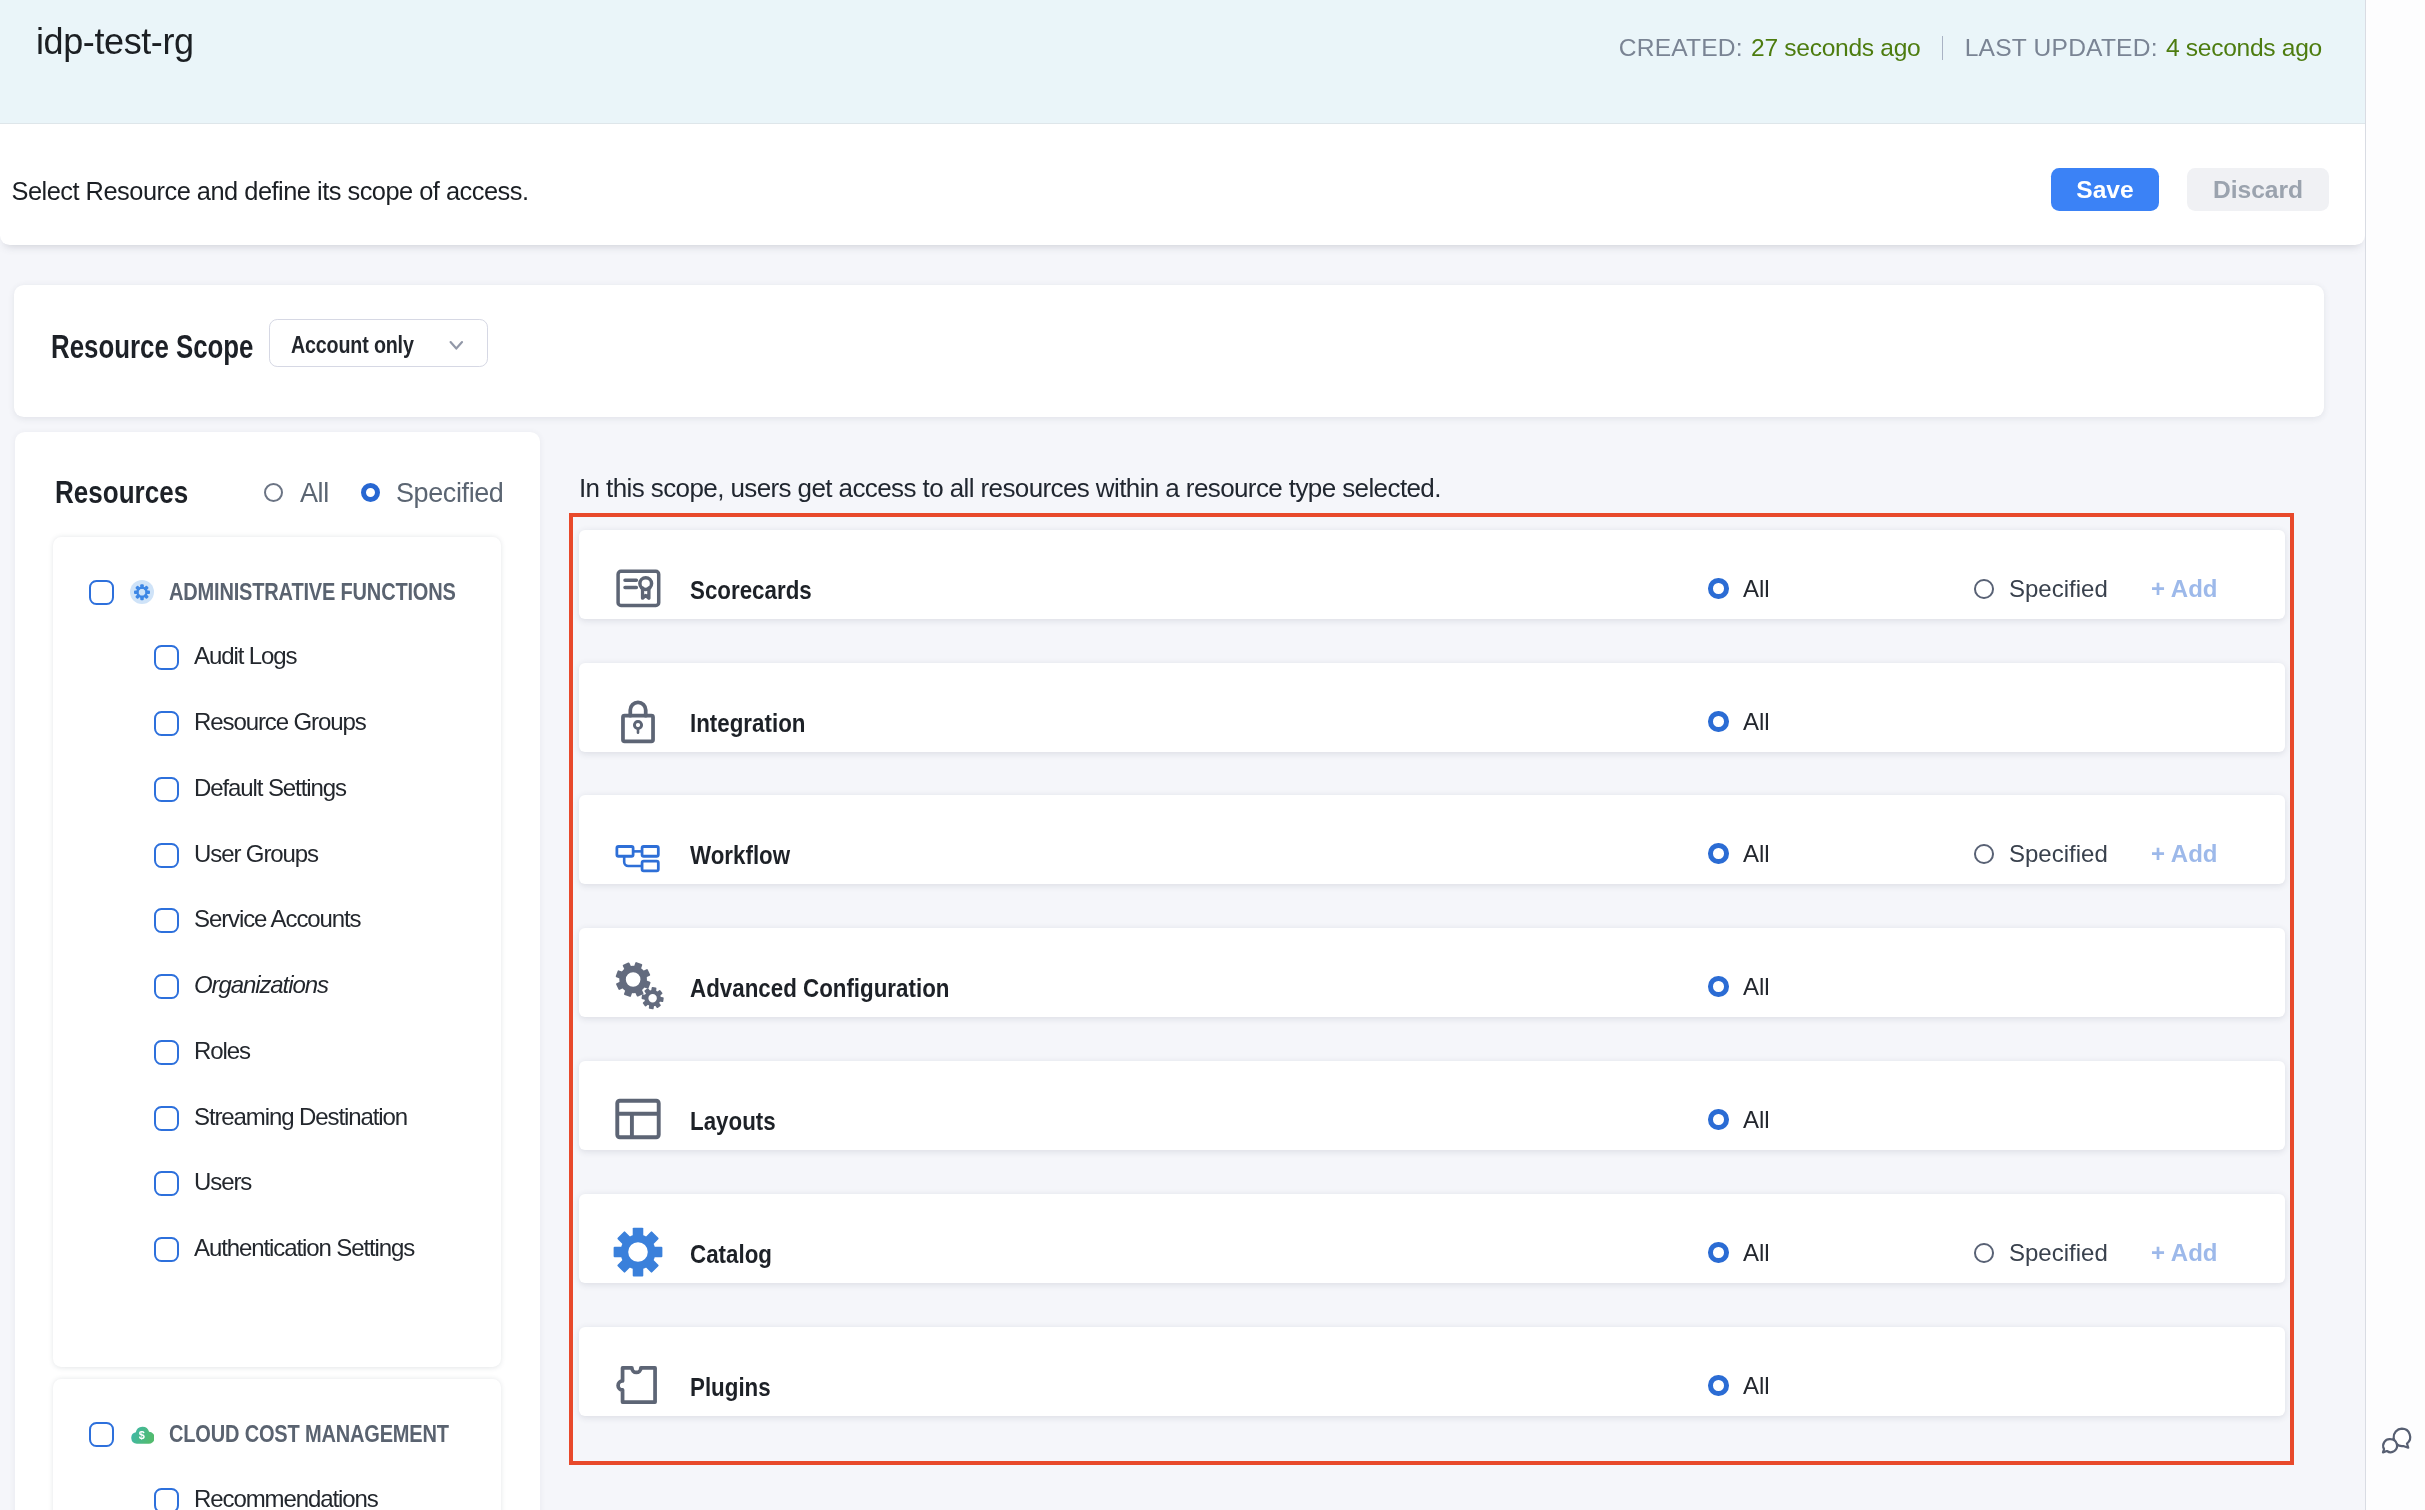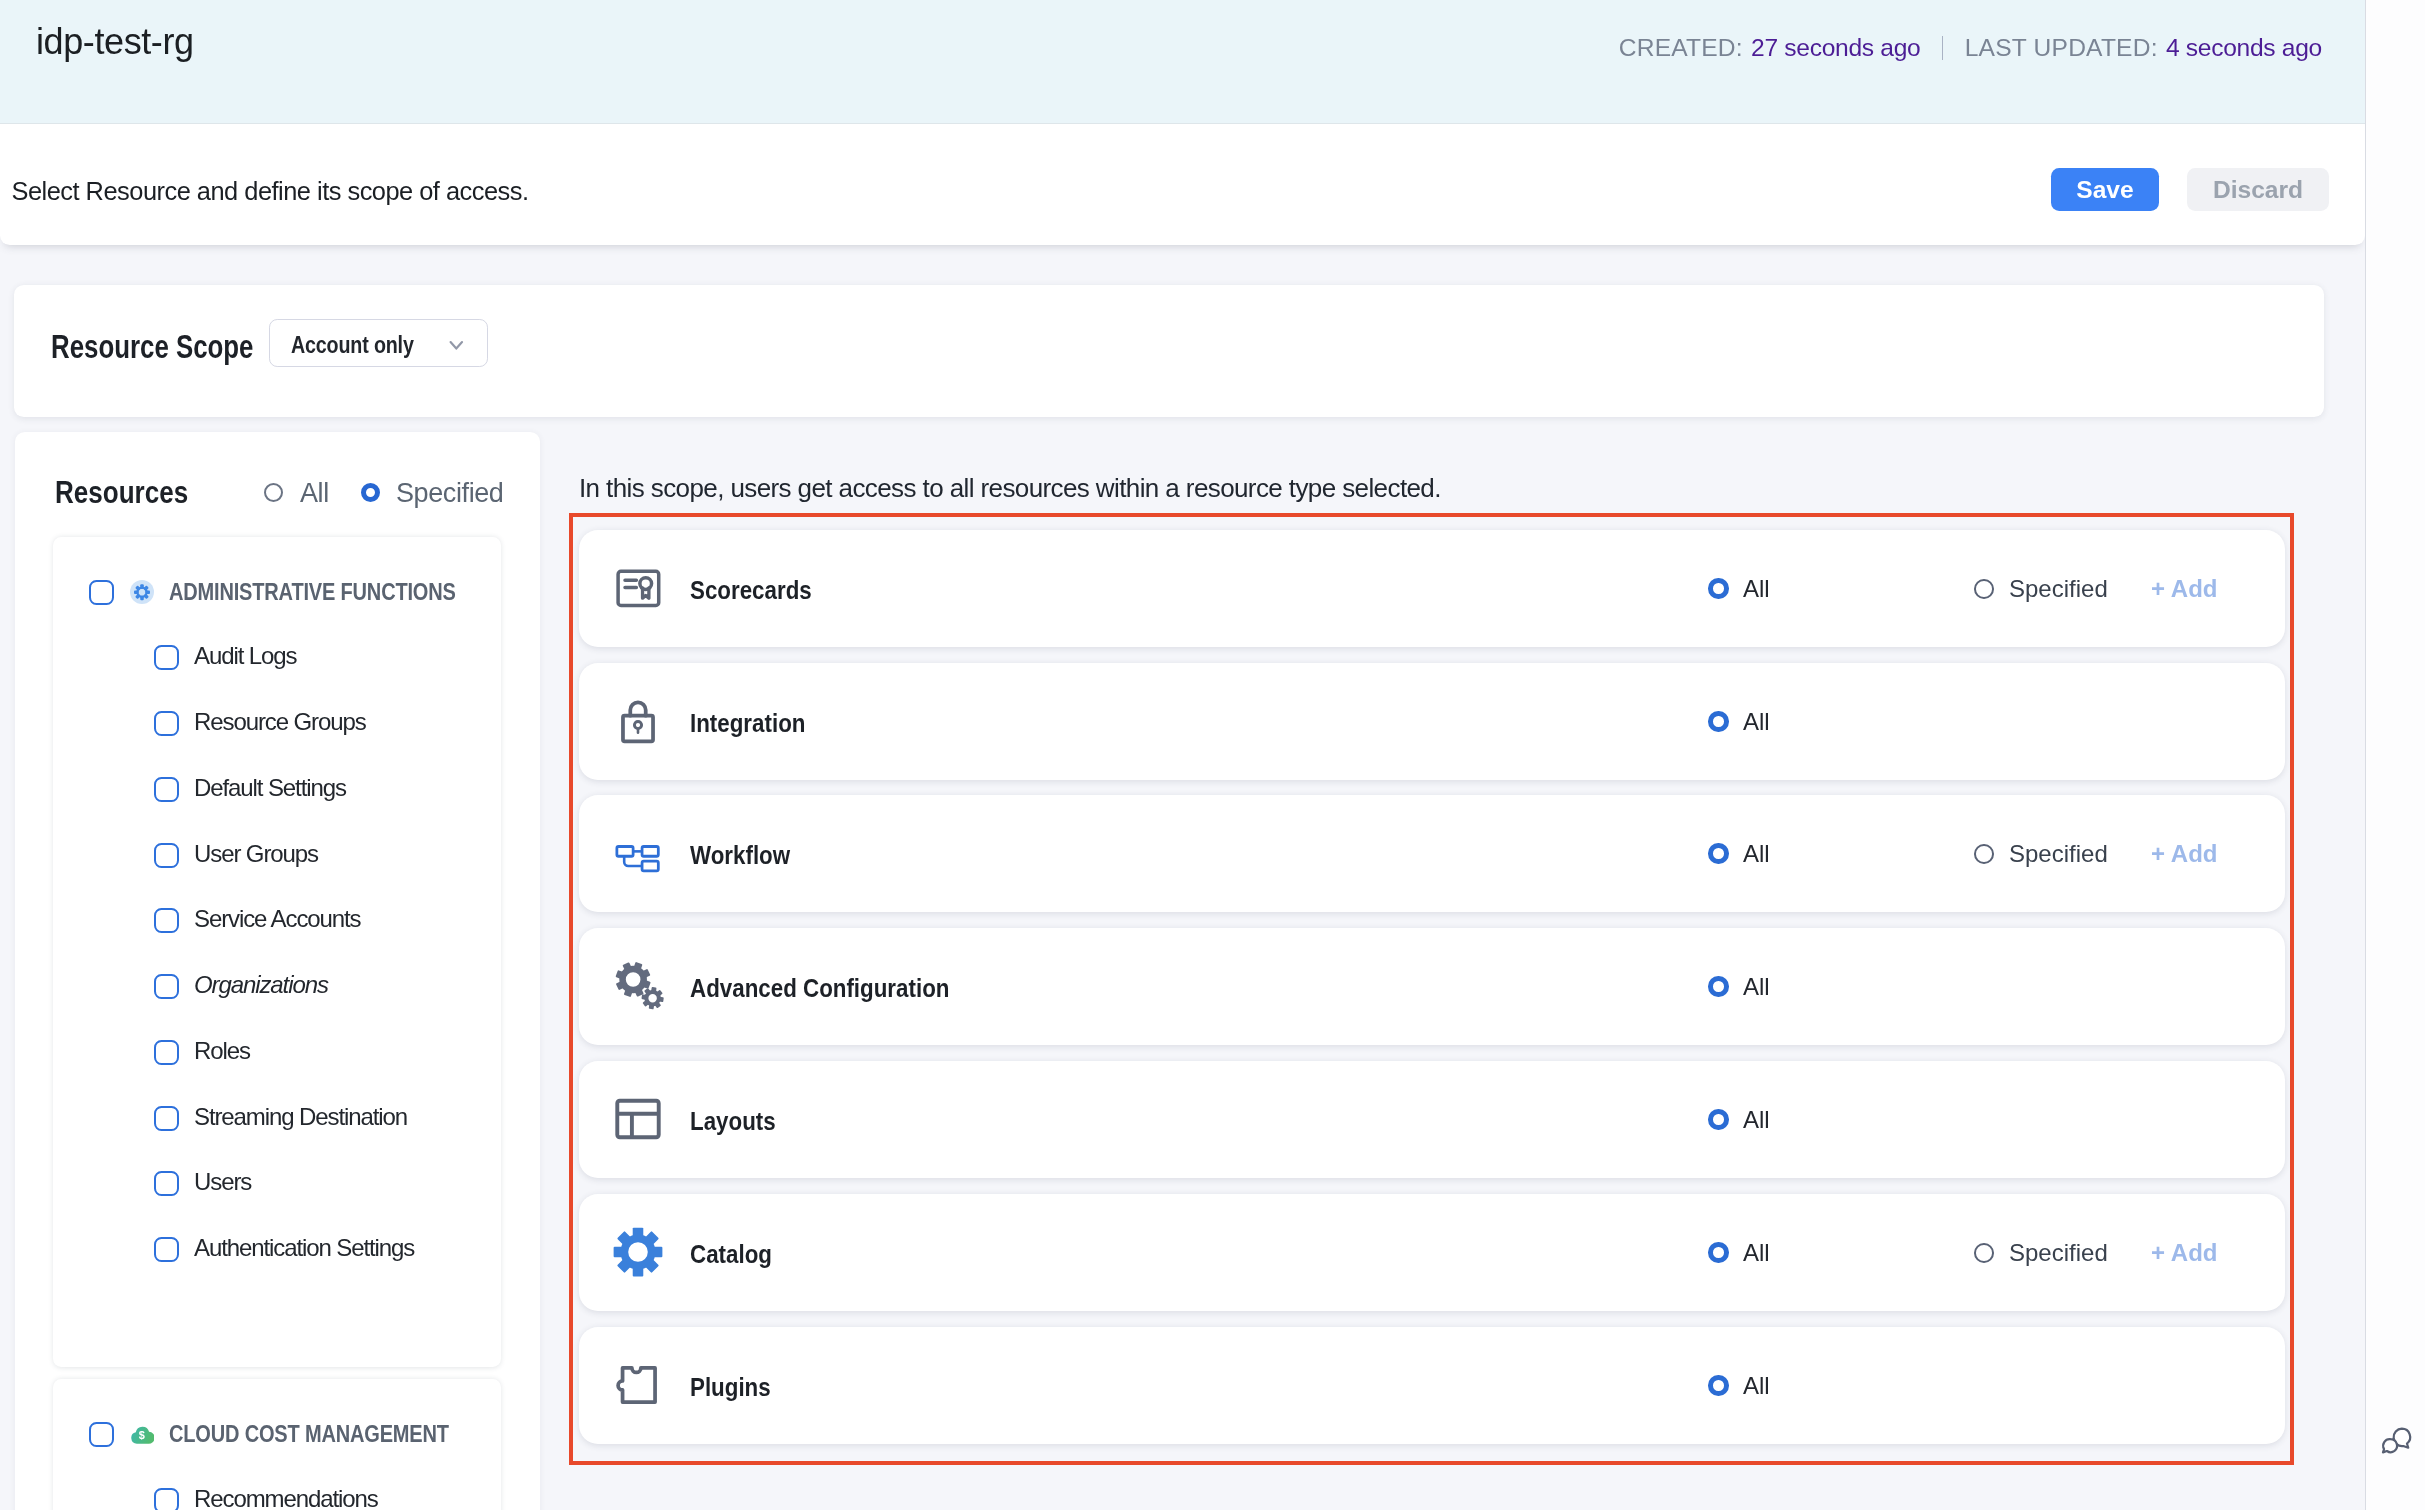--- a/index.html
+++ b/index.html
@@ -5,21 +5,21 @@
 html,body { width:2426px; height:1510px; overflow:hidden; }
 body { font-family:"Liberation Sans", sans-serif; position:relative; background:#f5f6fa; }
 
 .gutter { position:absolute; left:2365px; top:0; width:61px; height:1510px; background:#fdfdfe; border-left:0.8px solid #d9dce3; }
 .chat { position:absolute; left:14px; top:1425px; }
 
 .topband { position:absolute; left:0; top:0; width:2365px; height:124px; background:#eaf5f9; border-bottom:0.8px solid #dee6ea; }
 .title { position:absolute; left:36px; top:21.3px; font-size:36px; color:#1b1f23; letter-spacing:-0.4px; }
 .meta { position:absolute; right:43px; top:0; height:96px; display:flex; align-items:center; font-size:24.6px; letter-spacing:-0.3px; }
 .meta .lbl { color:#7a8494; letter-spacing:0.2px; }
-.meta .val { color:#4c1d95; margin-left:8.2px; }
+.meta .val { color:#4d7c0f; margin-left:8.2px; }
 .meta .sep { width:1.6px; height:24.6px; background:#a9b2c4; margin:0 21.3px; }
 
 .actionbar { position:absolute; left:0; top:124px; width:2365px; height:121px; background:#fff; border-radius:0 0 9.8px 9.8px; box-shadow:0 6.6px 8.2px -5.7px rgba(80,85,105,0.25); }
 .actionbar .desc { position:absolute; left:11.5px; top:0; height:121px; padding-top:14px; display:flex; align-items:center; font-size:25.4px; color:#1b1f24; letter-spacing:-0.5px; }
 .btn { position:absolute; top:44px; height:43px; border:none; border-radius:8.2px; font-family:"Liberation Sans",sans-serif; font-size:24.6px; font-weight:bold; display:flex; align-items:center; justify-content:center; }
 .btn.save { left:2051px; width:108px; background:#3b82f6; color:#fff; }
 .btn.discard { left:2187px; width:142px; background:#f0f1f4; color:#9ba3ae; }
 
 .scopecard { position:absolute; left:14px; top:285px; width:2310px; height:132px; background:#fff; border-radius:9.8px; box-shadow:0 1.6px 6.6px rgba(60,70,90,0.10); }
 .scopetitle { position:absolute; left:37px; top:0; height:132px; padding-bottom:9.8px; display:flex; align-items:center; font-size:34px; font-weight:bold; color:#1d2127; letter-spacing:0; transform:scaleX(0.76); transform-origin:left center; }
@@ -39,21 +39,21 @@
 .ghead .cb { position:absolute; left:36px; top:11.5px; }
 .chip { position:absolute; left:77px; top:12.3px; width:24px; height:24px; border-radius:50%; background:#cfe3f8; display:flex; align-items:center; justify-content:center; }
 .gtitle { position:absolute; left:116px; top:0; height:49px; display:flex; align-items:center; font-size:23px; font-weight:bold; color:#5a6370; letter-spacing:-0.2px; white-space:nowrap; transform:scaleX(0.87); transform-origin:left center; }
 .item { position:absolute; left:0; width:100%; height:66px; }
 .item .cb { position:absolute; left:101px; top:20px; }
 .item .itxt { position:absolute; left:141px; top:-1.6px; height:66px; display:flex; align-items:center; font-size:24px; color:#23272d; letter-spacing:-1.1px; white-space:nowrap; }
 
 .hint { position:absolute; left:579px; top:473px; font-size:26px; color:#212730; letter-spacing:-0.6px; white-space:nowrap; }
 .redbox { position:absolute; left:569px; top:513px; width:1725px; height:952px; border:4.1px solid #e8492b; }
 
-.rowcard { position:absolute; left:579px; width:1706px; height:117px; background:#fff; border-radius:19px; box-shadow:0 1.6px 6.6px rgba(50,60,85,0.12); }
+.rowcard { position:absolute; left:579px; width:1706px; height:89px; background:#fff; border-radius:6px; box-shadow:0 1.6px 6.6px rgba(50,60,85,0.12); }
 .rowicon { position:absolute; left:33px; top:32px; width:52px; height:52px; }
 .rowicon svg { position:absolute; left:0; top:0; }
 .rowlabel { position:absolute; left:111px; top:0; height:117px; padding-top:4.9px; display:flex; align-items:center; font-size:25.4px; font-weight:bold; color:#1d2127; letter-spacing:0; white-space:nowrap; transform:scaleX(0.88); transform-origin:left center; }
 .radio-on { position:absolute; top:48px; width:20.5px; height:20.5px; border:5.7px solid #2b6cd4; border-radius:50%; background:#fff; }
 .radio-off { position:absolute; top:49px; width:19.7px; height:19.7px; border:2.1px solid #596275; border-radius:50%; background:#fff; }
 .opt { position:absolute; top:0; height:117px; display:flex; align-items:center; font-size:24px; color:#39414d; letter-spacing:0px; }
 .optdark { color:#23272e; }
 .addlink { position:absolute; top:0; height:117px; display:flex; align-items:center; font-size:24px; font-weight:bold; color:#9db9ea; }
 </style></head>
 <body>

